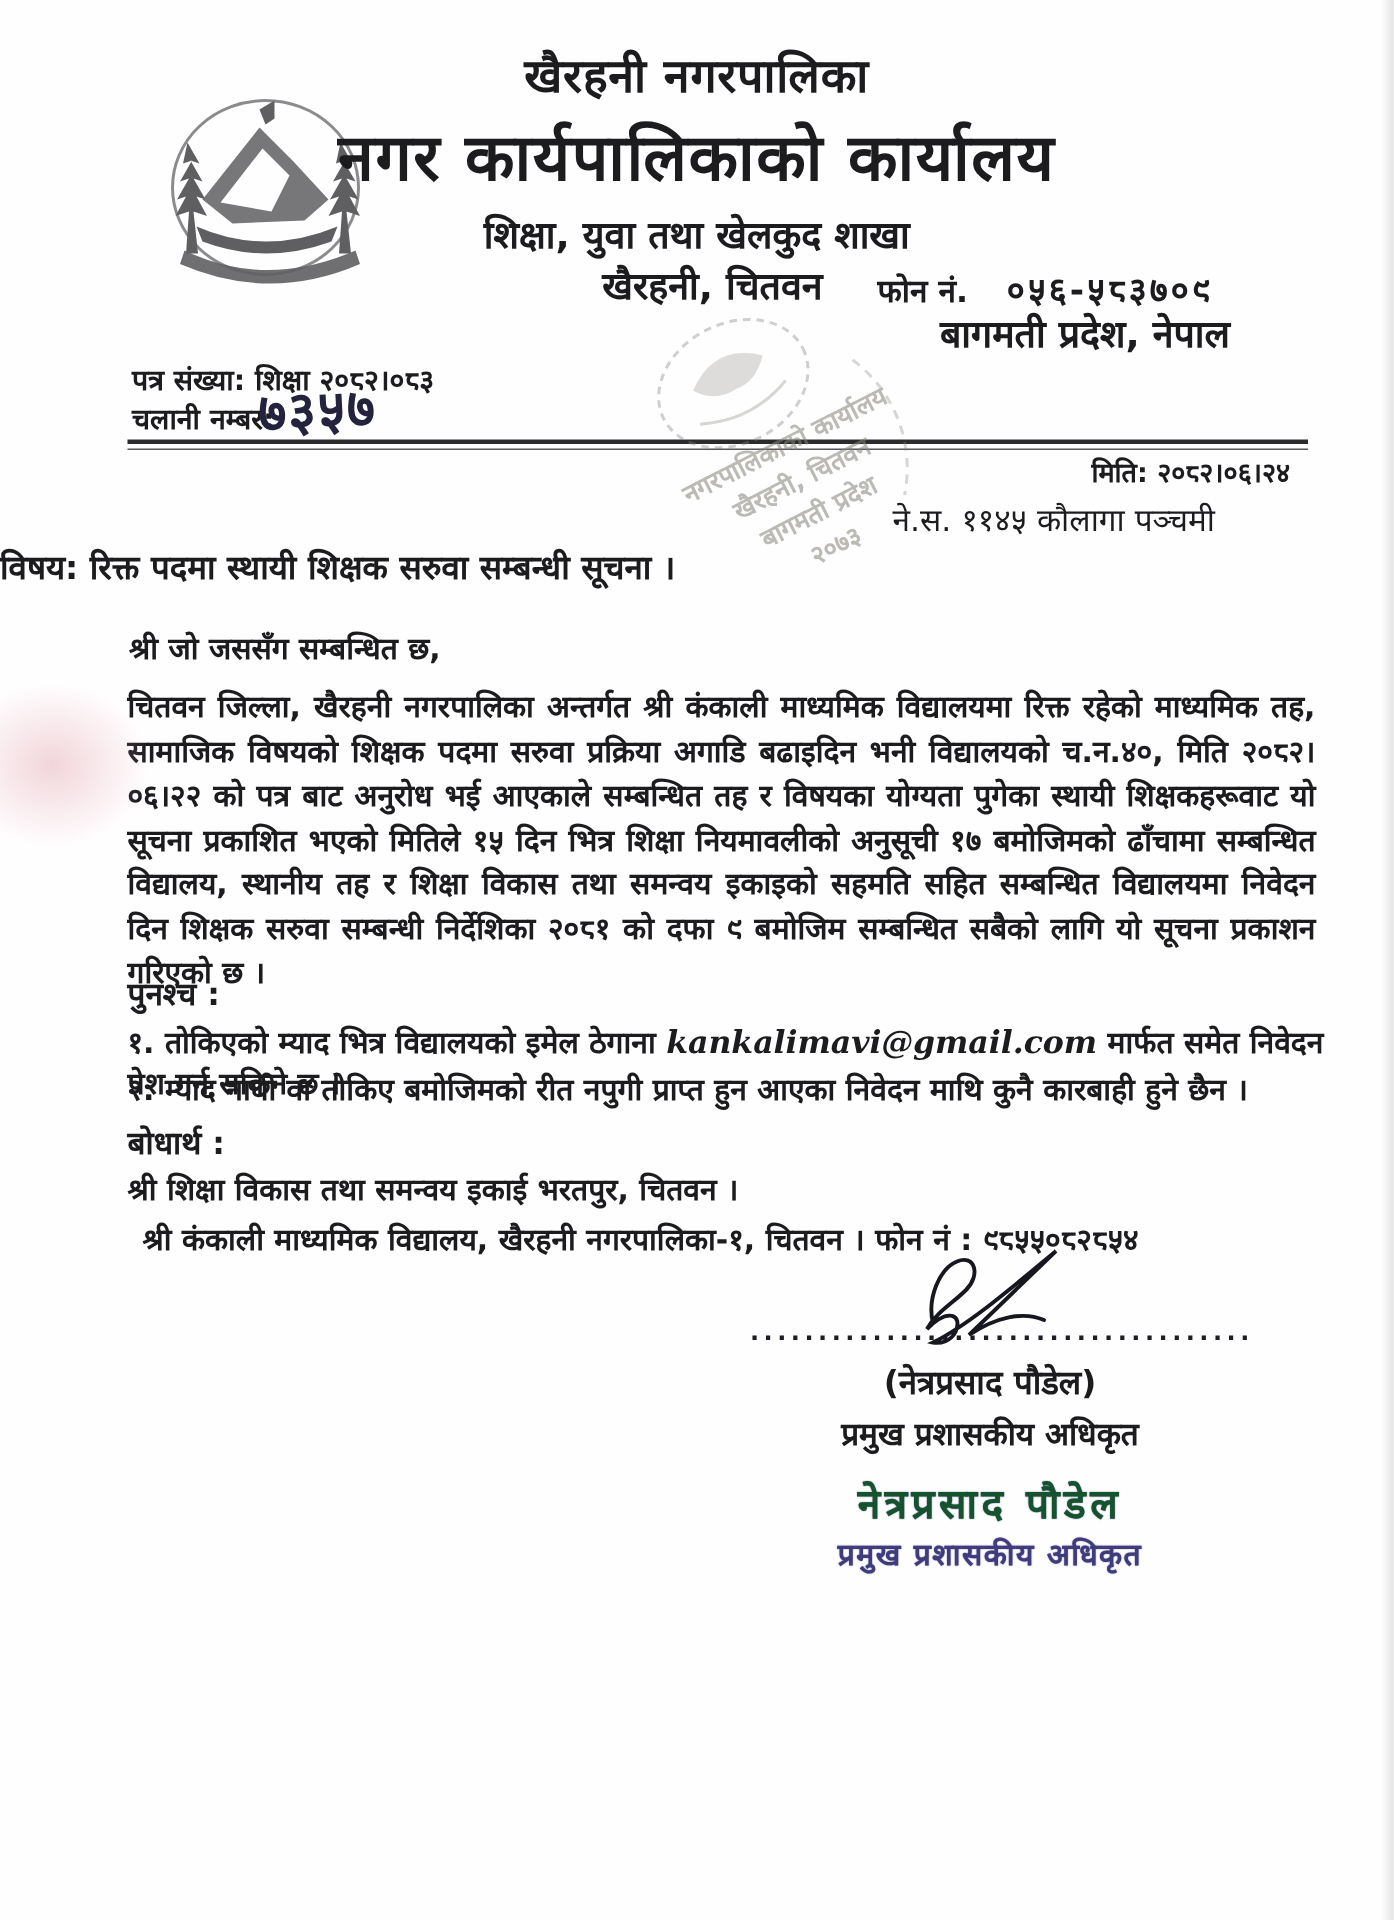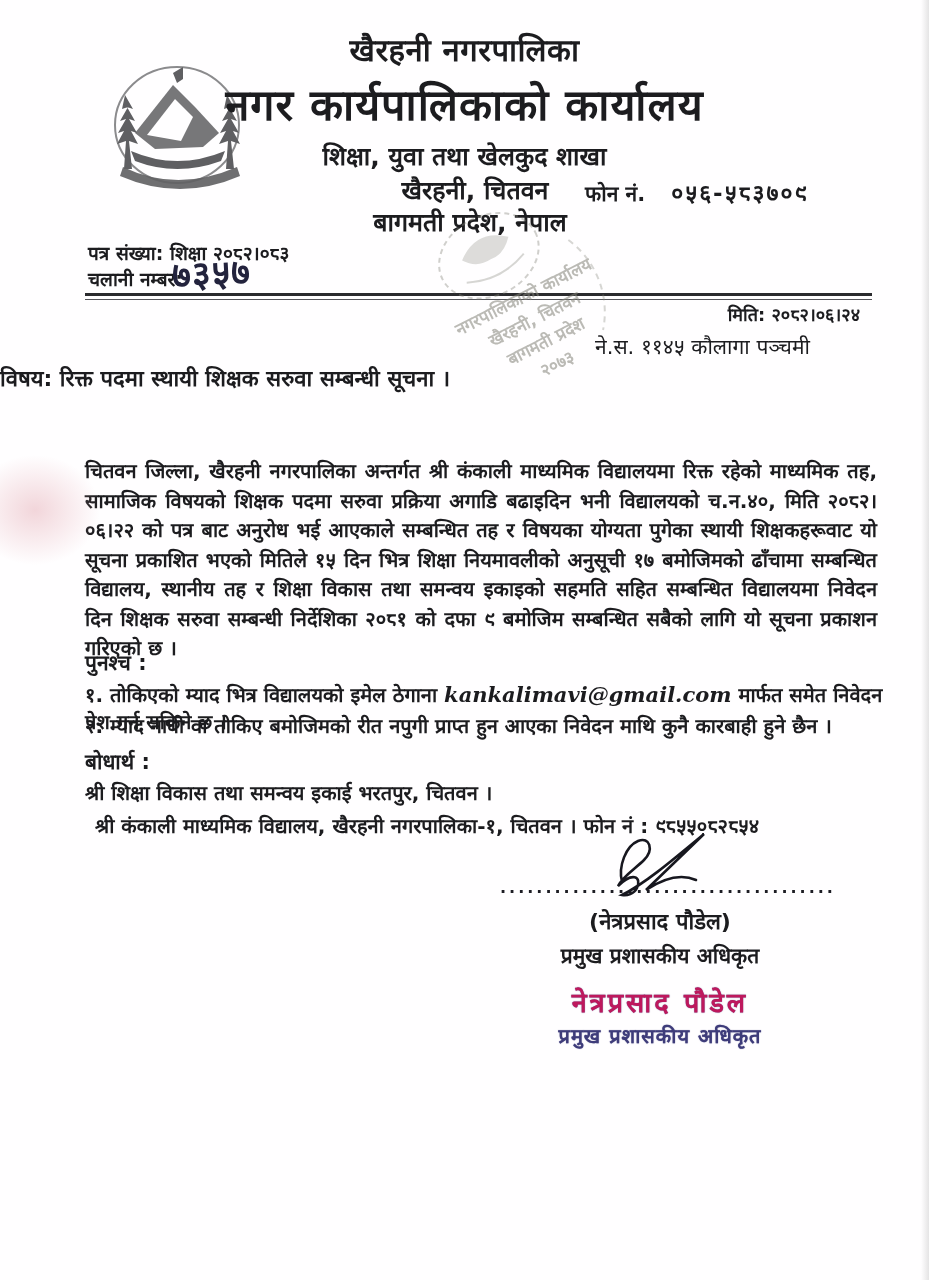--- a/index.html
+++ b/index.html
@@ -18,21 +18,21 @@
   .muni-name{left:0;top:28px;width:929px;text-align:center;
     font-size:31px;font-weight:700;letter-spacing:.5px;}
   .office-name{left:0;top:74px;width:929px;text-align:center;
     font-size:43px;font-weight:700;letter-spacing:1px;}
   .dept-name{left:0;top:138px;width:929px;text-align:center;
     font-size:25px;font-weight:700;}
   .addr-line{left:250px;top:172px;width:450px;text-align:center;
     font-size:25px;font-weight:700;}
   .phone-line{left:585px;top:176px;font-size:21px;font-weight:700;white-space:nowrap;}
   .phone-line .phone-no{font-size:23px;letter-spacing:2px;margin-left:26px;}
-  .province-line{left:120px;top:204px;width:700px;text-align:center;
+  .province-line{left:120px;top:204px;width:700px;text-align:right;
     font-size:25px;font-weight:700;}
   
   .letter-no{left:88px;top:240px;font-size:19px;font-weight:700;}
   .dispatch-row{left:88px;top:266px;font-size:19px;font-weight:700;}
   .dispatch-hand{left:172px;top:248px;font-size:36px;font-weight:700;
     color:#23233d;transform:rotate(-3deg);letter-spacing:1px;
     font-family:"DejaVu Serif","Liberation Serif",serif;}
   .rule{left:85px;top:293px;width:787px;height:3px;
     border-top:3px solid #2b2b2e;border-bottom:1px solid #55555a;}
   
@@ -130,39 +130,40 @@
         <path d="M196 60 a90 90 0 0 1 -10 96" fill="none" stroke="#84847a" stroke-width="2" stroke-dasharray="6 5" opacity=".6"></path>
       </g>
     </svg>
   </div>
 
   <div class="abs date-bs">मिति: २०८२।०६।२४</div>
   <div class="abs date-ns">ने.स. ११४५ कौलागा पञ्चमी</div>
 
   <div class="abs subject">विषय: रिक्त पदमा स्थायी शिक्षक सरुवा सम्बन्धी सूचना ।</div>
 
+  <div class="abs salutation">श्री जो जससँग सम्बन्धित छ,</div>
   <div class="abs body-par">चितवन जिल्ला, खैरहनी नगरपालिका अन्तर्गत श्री कंकाली माध्यमिक विद्यालयमा रिक्त रहेको माध्यमिक तह, सामाजिक विषयको शिक्षक पदमा सरुवा प्रक्रिया अगाडि बढाइदिन भनी विद्यालयको च.न.४०, मिति २०८२।०६।२२ को पत्र बाट अनुरोध भई आएकाले सम्बन्धित तह र विषयका योग्यता पुगेका स्थायी शिक्षकहरूवाट यो सूचना प्रकाशित भएको मितिले १५ दिन भित्र शिक्षा नियमावलीको अनुसूची १७ बमोजिमको ढाँचामा सम्बन्धित विद्यालय, स्थानीय तह र शिक्षा विकास तथा समन्वय इकाइको सहमति सहित सम्बन्धित विद्यालयमा निवेदन दिन शिक्षक सरुवा सम्बन्धी निर्देशिका २०८१ को दफा ९ बमोजिम सम्बन्धित सबैको लागि यो सूचना प्रकाशन गरिएको छ ।</div>
 
   <div class="abs ps-head">पुनश्च :</div>
   <div class="abs ps-item1">
     <span>१. तोकिएको म्याद भित्र विद्यालयको इमेल ठेगाना </span><span class="email">kankalimavi@gmail.com</span><span> मार्फत समेत निवेदन पेश गर्न सकिने छ ।</span>
   </div>
   <div class="abs ps-item2">२. म्याद नाघी वा तोकिए बमोजिमको रीत नपुगी प्राप्त हुन आएका निवेदन माथि कुनै कारबाही हुने छैन ।</div>
 
   <div class="abs cc-head">बोधार्थ :</div>
   <div class="abs cc-line1">श्री शिक्षा विकास तथा समन्वय इकाई भरतपुर, चितवन ।</div>
   <div class="abs cc-line2">श्री कंकाली माध्यमिक विद्यालय, खैरहनी नगरपालिका-१, चितवन । फोन नं : ९८५५०८२८५४</div>
 
   <div class="abs sig-block">
     <svg class="sig-scrawl" viewBox="0 0 150 66" width="150" height="66">
       <path d="M34 50 C30 34 38 14 50 9 C62 4 66 18 56 28 C47 37 36 43 30 54 C44 40 54 44 49 56 C46 62 39 64 34 63 C56 52 80 32 116 2 L58 58 C76 46 94 42 108 48" fill="none" stroke="#17171f" stroke-width="2.6" stroke-linecap="round"></path>
     </svg>
     <div class="sig-dots">.....................................</div>
     <div class="sig-name">(नेत्रप्रसाद पौडेल)</div>
     <div class="sig-title">प्रमुख प्रशासकीय अधिकृत</div>
-    <div class="stamp-name" style="color:#be185d;">नेत्रप्रसाद पौडेल</div>
+    <div class="stamp-name" style="color:#14532d;">नेत्रप्रसाद पौडेल</div>
     <div class="stamp-title" style="color:#3e3c7a;">प्रमुख प्रशासकीय अधिकृत</div>
   </div>
 
   <div class="abs pink-blob"></div>
   <div class="abs edge-shade"></div>
 
 </div>
 
 </body></html>

